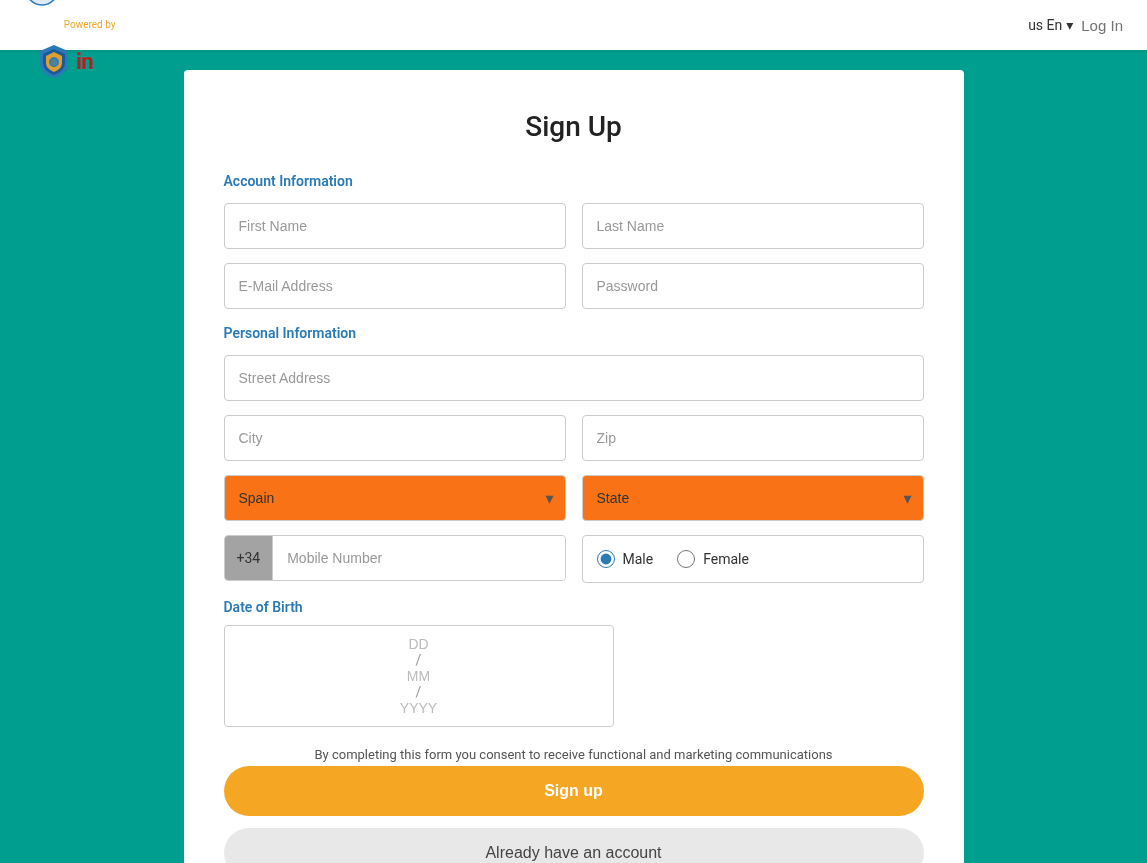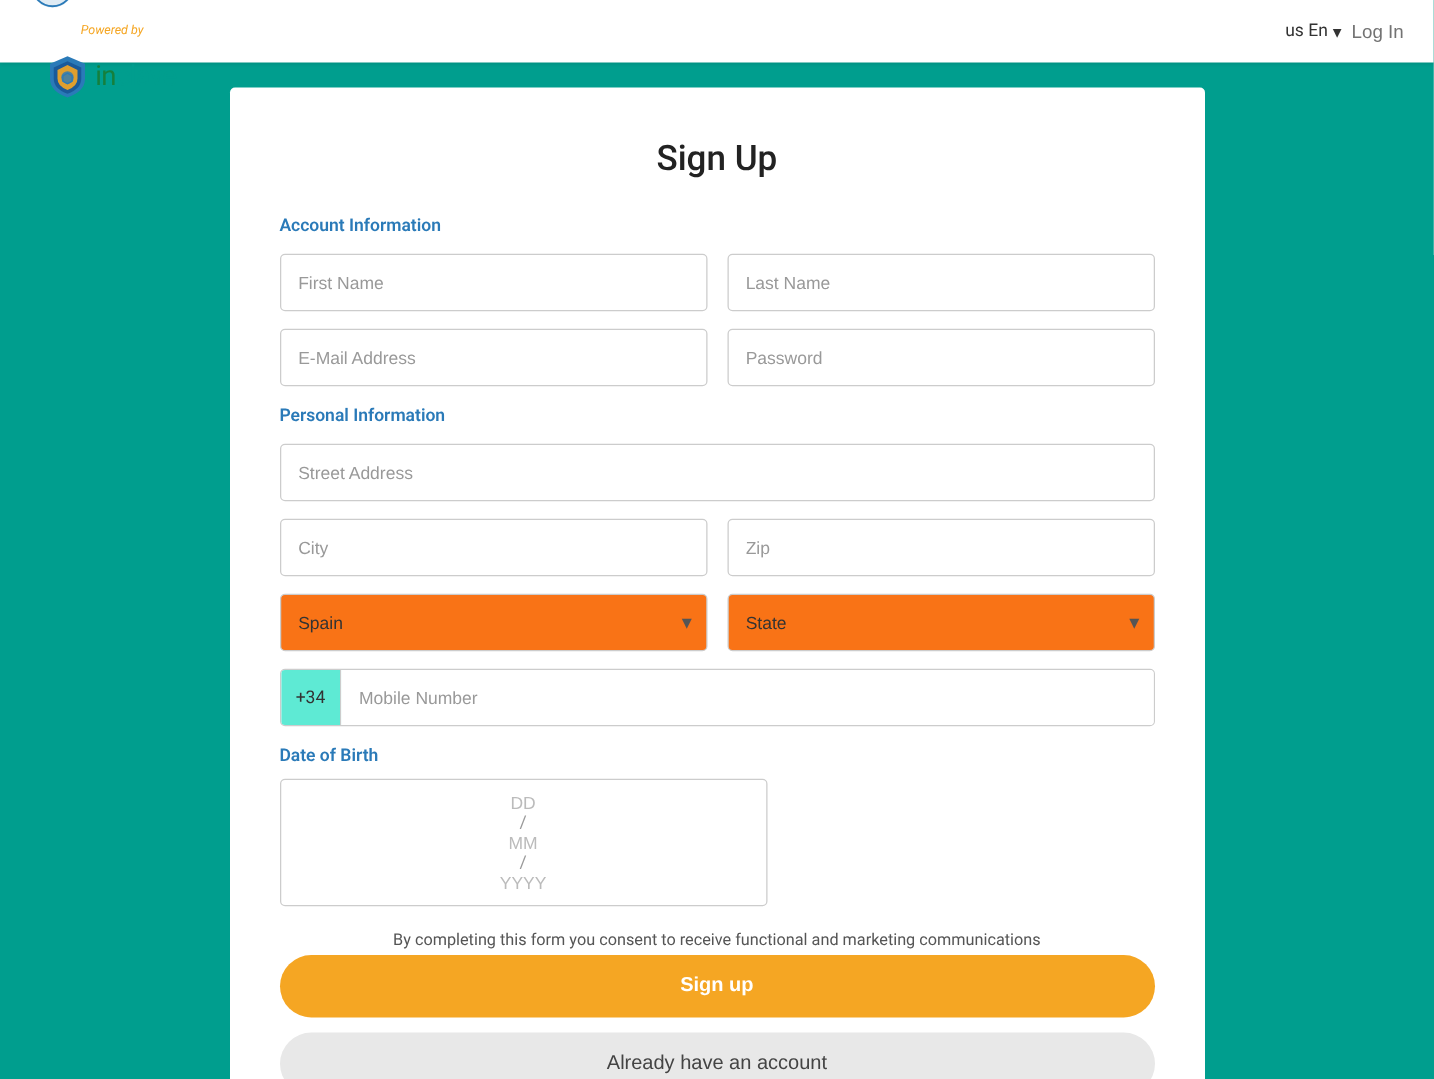--- a/index.html
+++ b/index.html
@@ -41,40 +41,39 @@
     }
     .heapswins-logo-icon {
       width: 36px;
       height: 36px;
     }
     .powered-by {
       font-size: 10px;
       color: #f5a623;
       text-align: center;
       line-height: 1.2;
-      font-style: italic;
     }
     .inclave-logo {
       display: flex;
       align-items: center;
       gap: 6px;
     }
     .inclave-shield {
       width: 32px;
       height: 36px;
     }
     .inclave-text {
       font-size: 22px;
       font-weight: 400;
       color: #333;
       letter-spacing: -0.5px;
     }
     .inclave-text span {
-      color: #15803d;
-      font-weight: 400;
+      color: #b91c1c;
+      font-weight: 700;
     }
     .header-right {
       display: flex;
       align-items: center;
       gap: 8px;
     }
     .language-selector {
       font-size: 14px;
       color: #333;
       cursor: pointer;
@@ -181,21 +180,21 @@
 
     
     .phone-row {
       display: flex;
       border: 1px solid #ccc;
       border-radius: 4px;
       overflow: hidden;
     }
     .phone-prefix {
       padding: 14px 12px;
-      background: #5eead4;
+      background: #a3a3a3;
       border-right: 1px solid #ccc;
       font-size: 14px;
       color: #333;
       white-space: nowrap;
     }
     .phone-input {
       flex: 1;
       border: none;
       padding: 14px 14px;
       font-size: 14px;
@@ -405,20 +404,32 @@
           <span class="select-chevron">▾</span>
         </div>
       </div>
       <div class="form-row">
         <div class="form-group">
           <div class="phone-row">
             <span class="phone-prefix">+34</span>
             <input class="phone-input" type="tel" placeholder="Mobile Number" style="">
           </div>
         </div>
+        <div class="form-group">
+          <div class="gender-row">
+            <label class="radio-group">
+              <input type="radio" class="radio-input" name="gender" value="male" checked="" style="">
+              <span class="radio-label">Male</span>
+            </label>
+            <label class="radio-group">
+              <input type="radio" class="radio-input" name="gender" value="female" style="">
+              <span class="radio-label">Female</span>
+            </label>
+          </div>
+        </div>
       </div>
     </div>
 
     
     <div class="section-spacer">
       <div class="dob-label">Date of Birth</div>
       <div class="dob-row">
         <input class="dob-input" type="text" maxlength="2" placeholder="DD" style="">
         <span class="dob-separator">/</span>
         <input class="dob-input" type="text" maxlength="2" placeholder="MM" style="">

